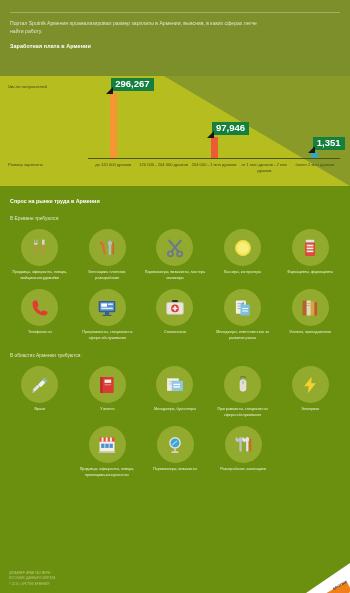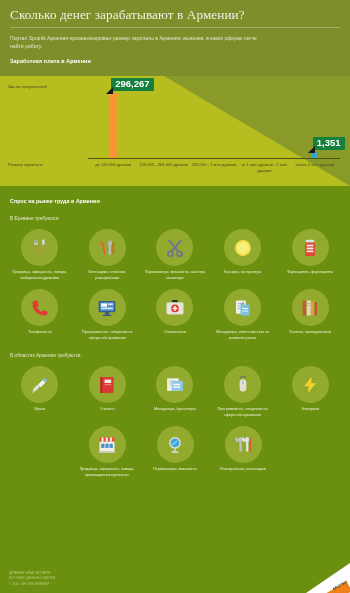--- a/index.html
+++ b/index.html
@@ -141,34 +141,37 @@
     transform: rotate(-30deg); transform-origin: right bottom;
     letter-spacing: .2px;
   }
 </style>
 </head>
 <body>
 
 <div class="page">
 
   <div class="header">
-    <div class="title">Сколько денег зарабатывают в Армении?</div>
     <div class="title-rule"></div>
     <div class="subtitle">Портал Sputnik Армения проанализировал размер зарплаты в Армении, выяснив, в каких сферах легче найти работу.</div>
     <div class="section-head">Заработная плата в Армении</div>
   </div>
 
   <div class="chart-wrap">
     <div class="chart-diag"></div>
     <div class="axis-y-label">Число получателей</div>
     <div class="axis-x-label">Размер зарплаты</div>
     <div class="plot" id="plot">
         <div class="bar-col" style="left: -0.8px;">
           <div class="value-tag" style="bottom: 66.8084px; transform: translateX(-2px);">296,267<span class="pointer"></span></div>
           <div class="bar" style="height: 64.8084px; background: rgb(247, 148, 51);"></div>
+        </div>
+        <div class="bar-col" style="left: 100px;">
+          <div class="value-tag" style="bottom: 23.4257px; transform: translateX(-2px);">97,946<span class="pointer"></span></div>
+          <div class="bar" style="height: 21.4257px; background: rgb(236, 91, 51);"></div>
         </div>
         <div class="bar-col" style="left: 200.8px; align-items: center;">
           <div class="value-tag" style="bottom: 8px; transform: translateX(-2px);">1,351<span class="pointer"></span></div>
           <div class="bar" style="height: 6px; background: rgb(58, 166, 185);"></div>
         </div>
       </div>
     <div class="baseline"></div>
     <div id="xcats">
         <div class="xcat" style="left: 83.2px;">до 120 000 драмов</div>
         <div class="xcat" style="left: 133.6px;">120 000 - 204 000 драмов</div>

